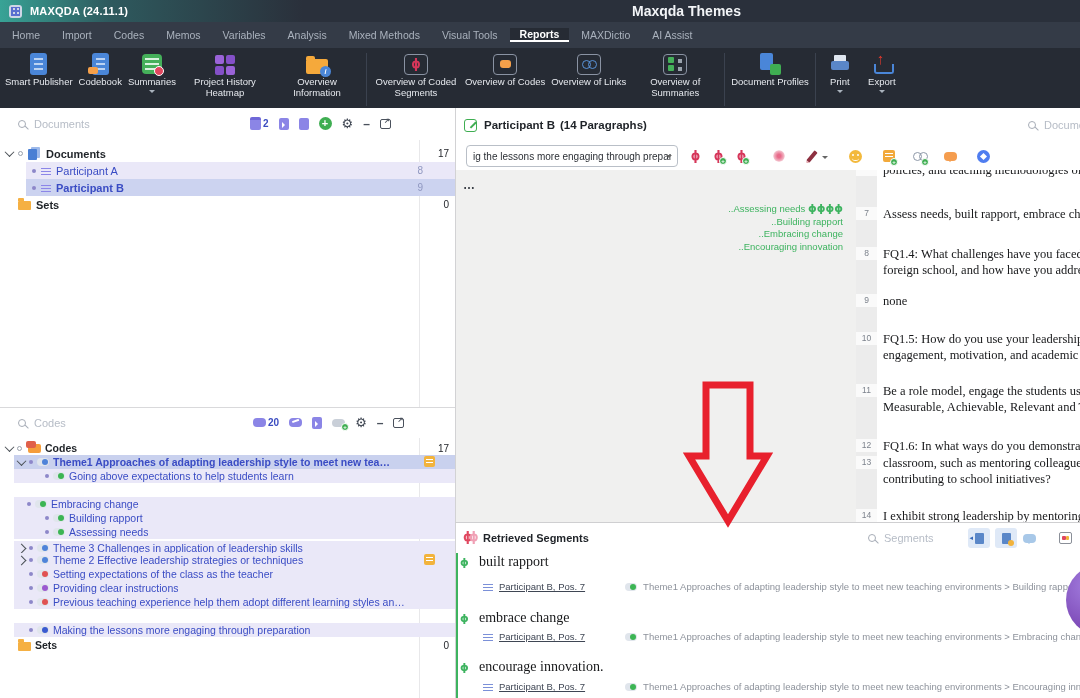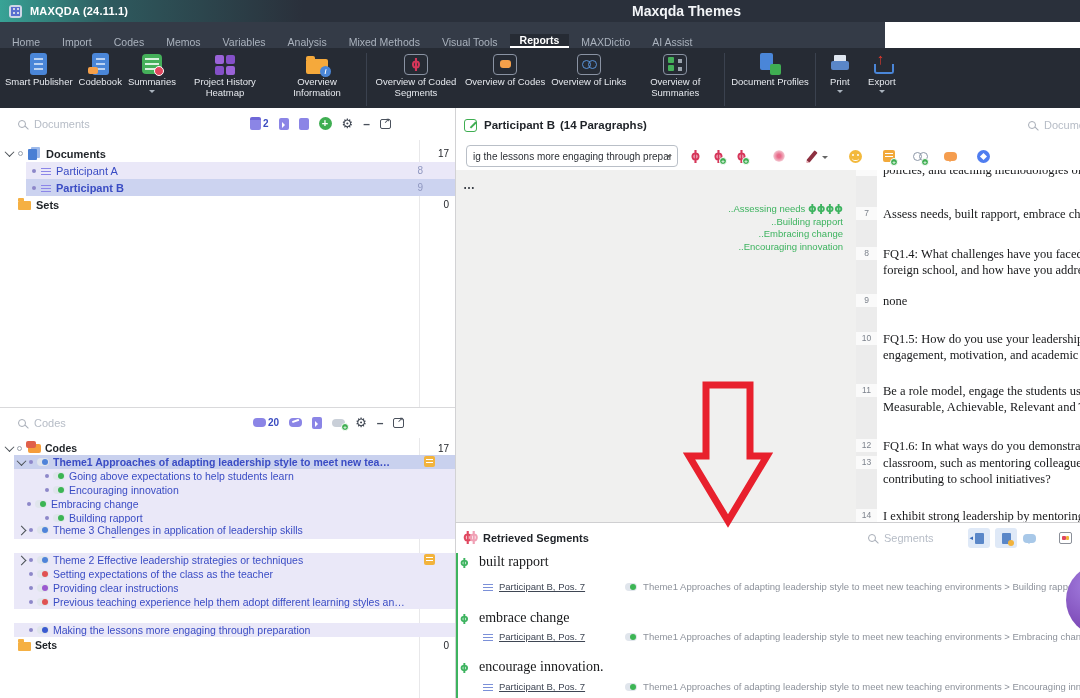--- a/index.html
+++ b/index.html
@@ -11,21 +11,21 @@
  background:linear-gradient(90deg,#38a396 0%,#2e5a5e 10%,#2a303b 28%,#2a303b 100%);
  display:flex;align-items:center;color:#fff;z-index:10}
 .applogo{width:13px;height:13px;margin-left:9px;border-radius:3px;background:#cfd6e6;position:relative}
 .applogo::before{content:"";position:absolute;inset:2px;background:
  repeating-linear-gradient(90deg,#5a6fd0 0 2px,transparent 2px 4px),
  repeating-linear-gradient(0deg,#5a6fd0 0 2px,transparent 2px 4px)}
 .apptitle{font-size:11px;font-weight:bold;margin-left:8px;letter-spacing:.2px}
 .projtitle{position:absolute;left:632px;font-size:14px;font-weight:bold;color:#f2f4f7}
 
 
-.menubar{position:absolute;left:0;top:22px;width:885px;height:26px;background:#343b47;display:flex;align-items:flex-end;z-index:10}
+.menubar{position:absolute;left:0;top:22px;width:1080px;height:26px;background:#343b47;display:flex;align-items:center;z-index:10}
 .tab{display:flex;align-items:center;padding:0 10px;font-size:10.5px;color:#aab2bd;cursor:default;margin-left:2px}
 .tab.active{background:#262b34;color:#fff;font-weight:bold;border-bottom:2px solid #fff}
 
 
 .ribbon{position:absolute;left:0;top:48px;width:1080px;height:60px;background:#262b34;display:flex;align-items:flex-start;padding:3px 2px 0 2px;z-index:10}
 .ritem{display:flex;flex-direction:column;align-items:center;min-width:42px;max-width:92px;padding:1px 3px 0 3px;text-align:center}
 .ricon{height:24px;display:flex;align-items:center;justify-content:center;margin-bottom:1px}
 .rlabel{font-size:9.5px;line-height:10.5px;color:#e6e9ee}
 .rchev{width:0;height:0;border:3px solid transparent;border-top-color:#aab3bd;margin-top:2px}
 .rsep{width:1px;align-self:stretch;background:#3b424f;margin:2px 3px}
@@ -376,45 +376,39 @@
     <span class="clabel" style="font-weight:bold;max-width:340px">Theme1 Approaches of adapting leadership style to meet new teaching environments</span>
     <span class="memo" style="left:410px"></span>
     <span class="cnt" style="right:-8px">0</span>
   </div>
   <div class="crow hl-light" style="top:61px;left:14px;padding-left:31px">
     <span class="bullet"></span>
     <span class="tag" style="--dot:#3cb554"></span>
     <span class="clabel">Going above expectations to help students learn</span>
     <span class="cnt" style="right:-8px">1</span>
   </div>
-  <div class="crow hl-light" style="top:75px;left:14px;padding-left:31px">
-    <span class="bullet"></span>
-    <span class="tag" style="--dot:#3cb554"></span>
-    <span class="clabel">Encouraging innovation</span>
-    <span class="cnt" style="right:-8px">1</span>
-  </div>
   <div class="crow hl-light" style="top:89px;left:14px;padding-left:13px">
     <span class="bullet"></span>
     <span class="tag" style="--dot:#3cb554"></span>
     <span class="clabel">Embracing change</span>
     <span class="cnt" style="right:-8px">1</span>
   </div>
   <div class="crow hl-light" style="top:103px;left:14px;padding-left:31px">
     <span class="bullet"></span>
     <span class="tag" style="--dot:#3cb554"></span>
     <span class="clabel">Building rapport</span>
     <span class="cnt" style="right:-8px">1</span>
   </div>
   <div class="crow hl-light" style="top:117px;left:14px;padding-left:31px">
     <span class="bullet"></span>
     <span class="tag" style="--dot:#3cb554"></span>
     <span class="clabel">Assessing needs</span>
     <span class="cnt" style="right:-8px">1</span>
   </div>
-  <div class="crow hl-light" style="top:115px;left:14px;padding-left:4px">
+  <div class="crow hl-light" style="top:133px;left:14px;padding-left:4px">
     <span class="chev r"></span>
     <span class="bullet"></span>
     <span class="tag" style="--dot:#4f83d9"></span>
     <span class="clabel">Theme 3 Challenges in application of leadership skills</span>
     <span class="cnt" style="right:-8px">2</span>
   </div>
   <div class="crow hl-light" style="top:145px;left:14px;padding-left:4px">
     <span class="chev r"></span>
     <span class="bullet"></span>
     <span class="tag" style="--dot:#4f83d9"></span>

